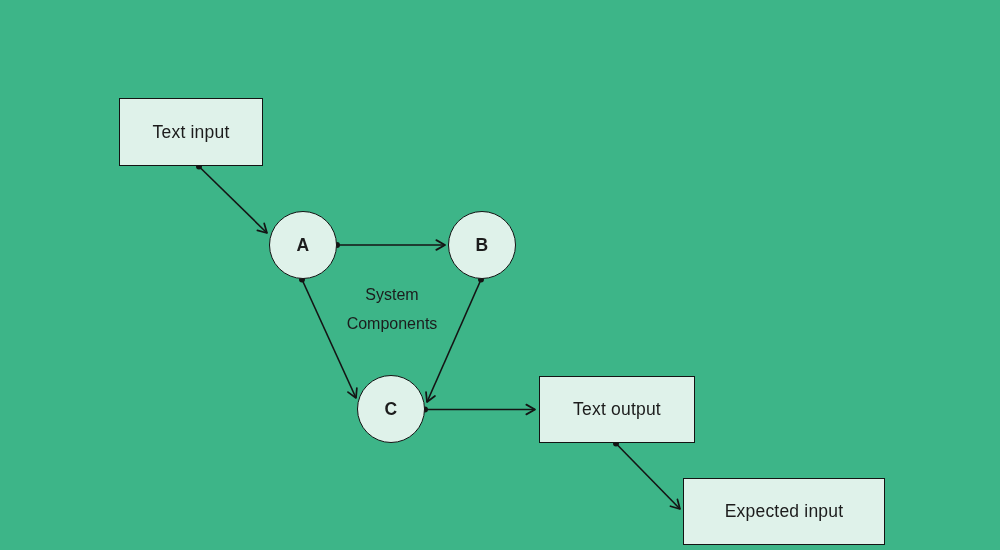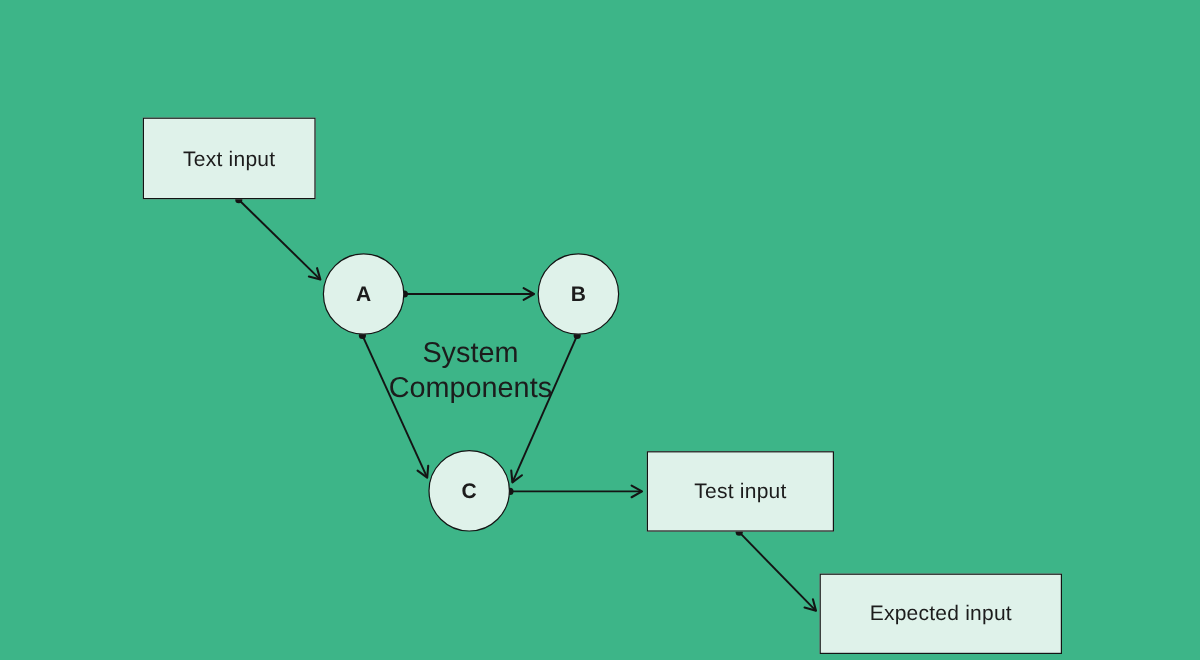--- a/index.html
+++ b/index.html
@@ -31,21 +31,21 @@
   .node.rect{}
   .node.circle{border-radius:50%;font-weight:600;}
   #node-text-input{left:119px;top:51px;width:144px;height:68px;}
   #node-a{left:269px;top:164px;width:68px;height:68px;}
   #node-b{left:448px;top:164px;width:68px;height:68px;}
   #node-c{left:357px;top:328px;width:68px;height:68px;}
   #node-test-output{left:539px;top:329px;width:156px;height:67px;}
   #node-expected-output{left:683px;top:431px;width:202px;height:67px;}
   .annotation{
     position:absolute;left:292px;top:233px;width:200px;
-    text-align:center;font-size:24px;line-height:29px;
+    text-align:center;font-size:16px;line-height:29px;
     white-space:pre-line;color:var(--text-color);
   }
 </style>
 </head>
 <body>
 
 <div class="canvas">
 
   <svg class="edges" viewBox="0 0 1000 550">
     <defs>
@@ -77,20 +77,20 @@
   </div>
 
   <div class="node circle" id="node-c">
     <span>C</span>
   </div>
 
   <div class="annotation">System
 Components</div>
 
   <div class="node rect" id="node-test-output">
-    <span>Test input</span>
+    <span>Text output</span>
   </div>
 
   <div class="node rect" id="node-expected-output">
     <span>Expected input</span>
   </div>
 
 </div>
 
 </body></html>

